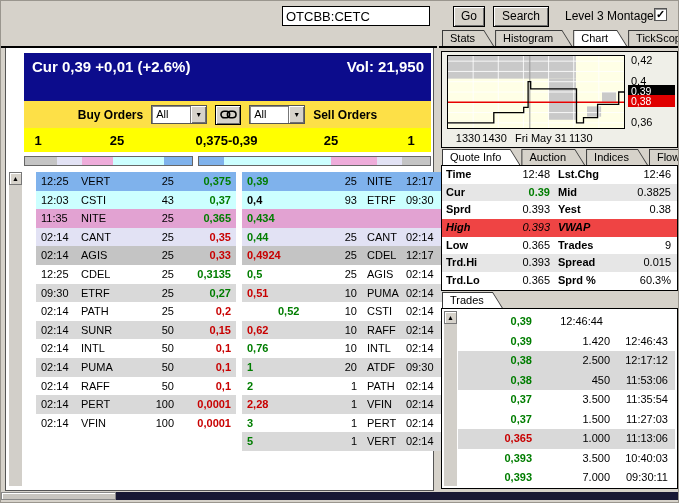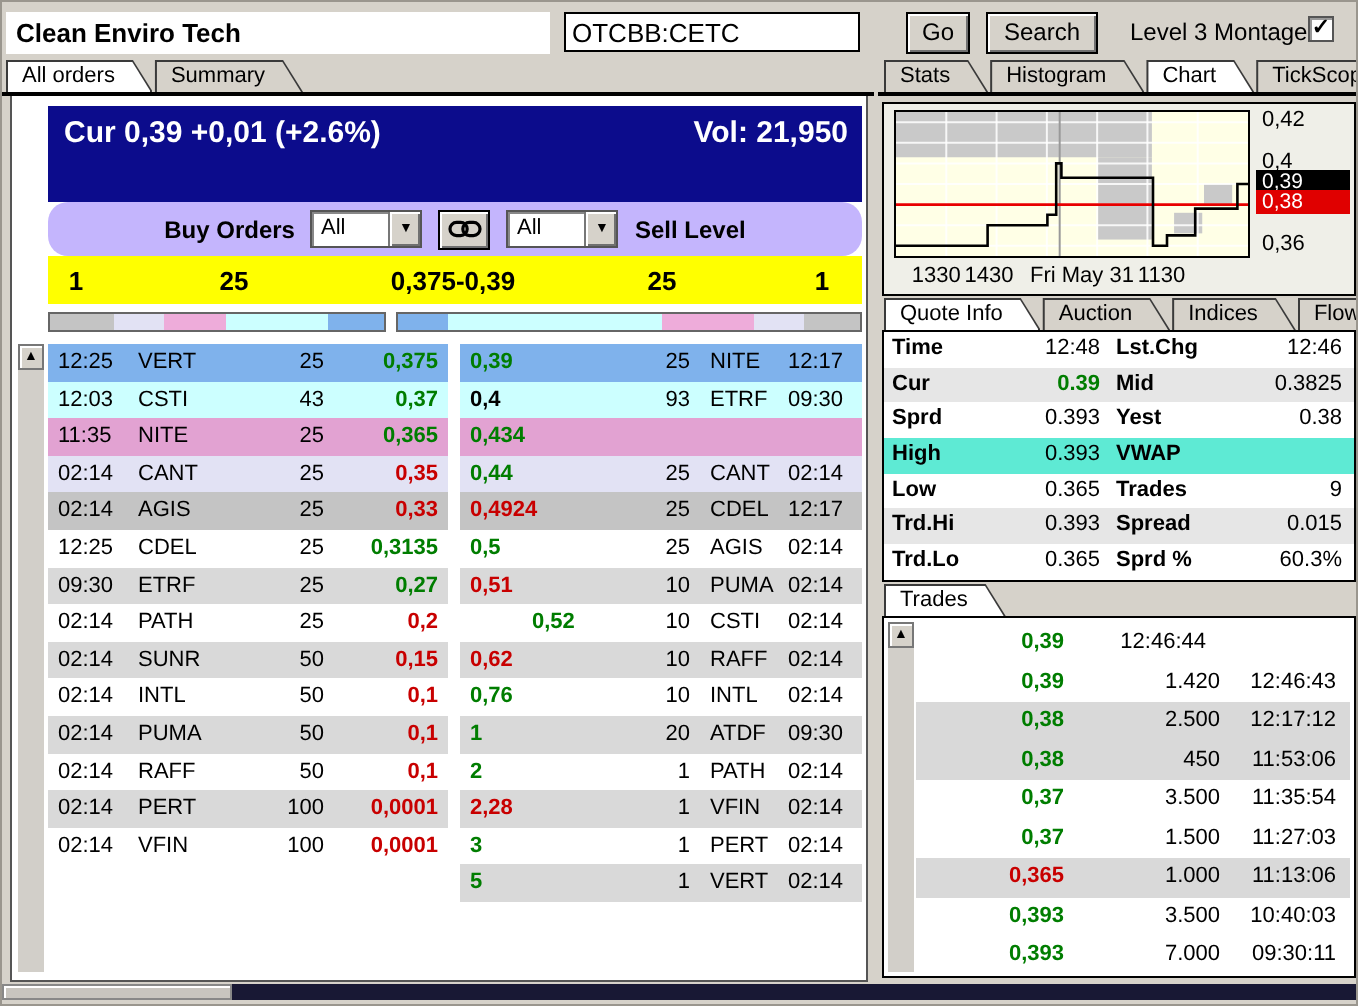--- a/index.html
+++ b/index.html
@@ -56,21 +56,21 @@
               display:inline-flex; align-items:center; justify-content:center; }
   .m-yellow { position:absolute; left:18px; top:80px; width:407px; height:24px; background:#ffff00;
               font-weight:bold; font-size:13px; display:grid;
               grid-template-columns:28px 130px 1fr 120px 40px; align-items:center; }
   .m-yellow span { text-align:center; }
   .m-depth { position:absolute; left:18px; top:108px; width:407px; height:11px; }
   .depth-bar { position:absolute; top:0; height:10px; border:1px solid #666; display:flex; background:#fff; }
   .depth-left { left:0; width:169px; } .depth-right { left:174px; width:233px; }
   .depth-seg { height:100%; }
 
-  .book { position:absolute; left:18px; top:124px; width:407px; }
+  .book { position:absolute; left:30px; top:124px; width:407px; }
   .book-row { display:flex; height:18.6px; line-height:18.6px; font-size:11px; }
   .half { display:flex; }
   .half.bid { width:200px; }
   .half.ask { width:201px; margin-left:6px; }
   .c-time { width:38px; padding-left:5px; }
   .c-mm   { width:46px; padding-left:7px; }
   .c-size { width:54px; text-align:right; }
   .c-bprice { flex:1; text-align:right; padding-right:5px; font-weight:bold; }
   .c-aprice { width:62px; padding-left:5px; font-weight:bold; }
   .half.ask .c-size { flex:1; text-align:right; }
@@ -119,58 +119,54 @@
   
   .bottombar { position:absolute; left:0; top:491px; width:679px; height:8px; background:#181834; }
   .bottom-thumb { position:absolute; left:0; top:0; width:115px; height:8px; background:#c8c5bf;
                   border:1px solid #888; box-shadow:inset 1px 1px 0 #fff; }
 </style>
 </head>
 <body>
 
 <div class="screen">
 
-  <div class="company-field">Clean Enviro Tech</div>
   <input class="ticker-field" value="OTCBB:CETC" style="">
   <div class="btn btn-go">Go</div>
   <div class="btn btn-search">Search</div>
   <div class="montage-label">Level 3 Montage</div>
   <div class="montage-check"></div>
 
-  <div class="tabrow tabrow-left">
-    <span class="tab active"><span class="tab-i">All orders</span></span><span class="tab"><span class="tab-i">Summary</span></span>
-  </div>
   <div class="tabrow tabrow-right">
     <span class="tab"><span class="tab-i">Stats</span></span><span class="tab"><span class="tab-i">Histogram</span></span><span class="tab active"><span class="tab-i">Chart</span></span><span class="tab"><span class="tab-i">TickScope</span></span>
   </div>
   <div class="tab-underline tabu-left"></div>
   <div class="tab-underline tabu-right"></div>
 
   <div class="left-panel">
     <div class="m-header" style="background: rgb(12, 12, 140);">
       <span class="m-cur">Cur 0,39 +0,01 (+2.6%)</span>
       <span class="m-vol">Vol: 21,950</span>
     </div>
-    <div class="m-filter" style="background: #c4b5fd; border-radius: 10px;">
+    <div class="m-filter" style="background: #fde047;">
       <span class="flabel">Buy Orders</span>
       <span class="dropdown">
         <span class="dval">All</span>
         <span class="darr"></span>
       </span>
       <span class="link-btn">
         <svg width="17" height="11" viewBox="0 0 17 11">
           <rect x="1" y="2.2" width="8.6" height="6.6" rx="3.3" fill="none" stroke="#000" stroke-width="1.6"></rect>
           <rect x="7.4" y="2.2" width="8.6" height="6.6" rx="3.3" fill="none" stroke="#000" stroke-width="1.6"></rect>
         </svg>
       </span>
       <span class="dropdown">
         <span class="dval">All</span>
         <span class="darr"></span>
       </span>
-      <span class="flabel">Sell Level</span>
+      <span class="flabel">Sell Orders</span>
     </div>
     <div class="m-yellow" style="background: rgb(255, 255, 0);">
       <span>1</span>
       <span>25</span>
       <span>0,375-0,39</span>
       <span>25</span>
       <span>1</span>
     </div>
     <div class="m-depth">
       <div class="depth-bar depth-left">
@@ -455,21 +451,21 @@
         <span class="q-v1" style="color: rgb(0, 125, 0); font-weight: bold;">0.39</span>
         <span class="q-l">Mid</span>
         <span class="q-v2">0.3825</span>
       </div>
       <div class="q-row" style="background: rgb(255, 255, 255);">
         <span class="q-l">Sprd</span>
         <span class="q-v1">0.393</span>
         <span class="q-l">Yest</span>
         <span class="q-v2">0.38</span>
       </div>
-      <div class="q-row" style="background: #5eead4;">
+      <div class="q-row" style="background: #ef4444; font-style: italic;">
         <span class="q-l">High</span>
         <span class="q-v1">0.393</span>
         <span class="q-l">VWAP</span>
         <span class="q-v2"></span>
       </div>
       <div class="q-row" style="background: rgb(255, 255, 255);">
         <span class="q-l">Low</span>
         <span class="q-v1">0.365</span>
         <span class="q-l">Trades</span>
         <span class="q-v2">9</span>

